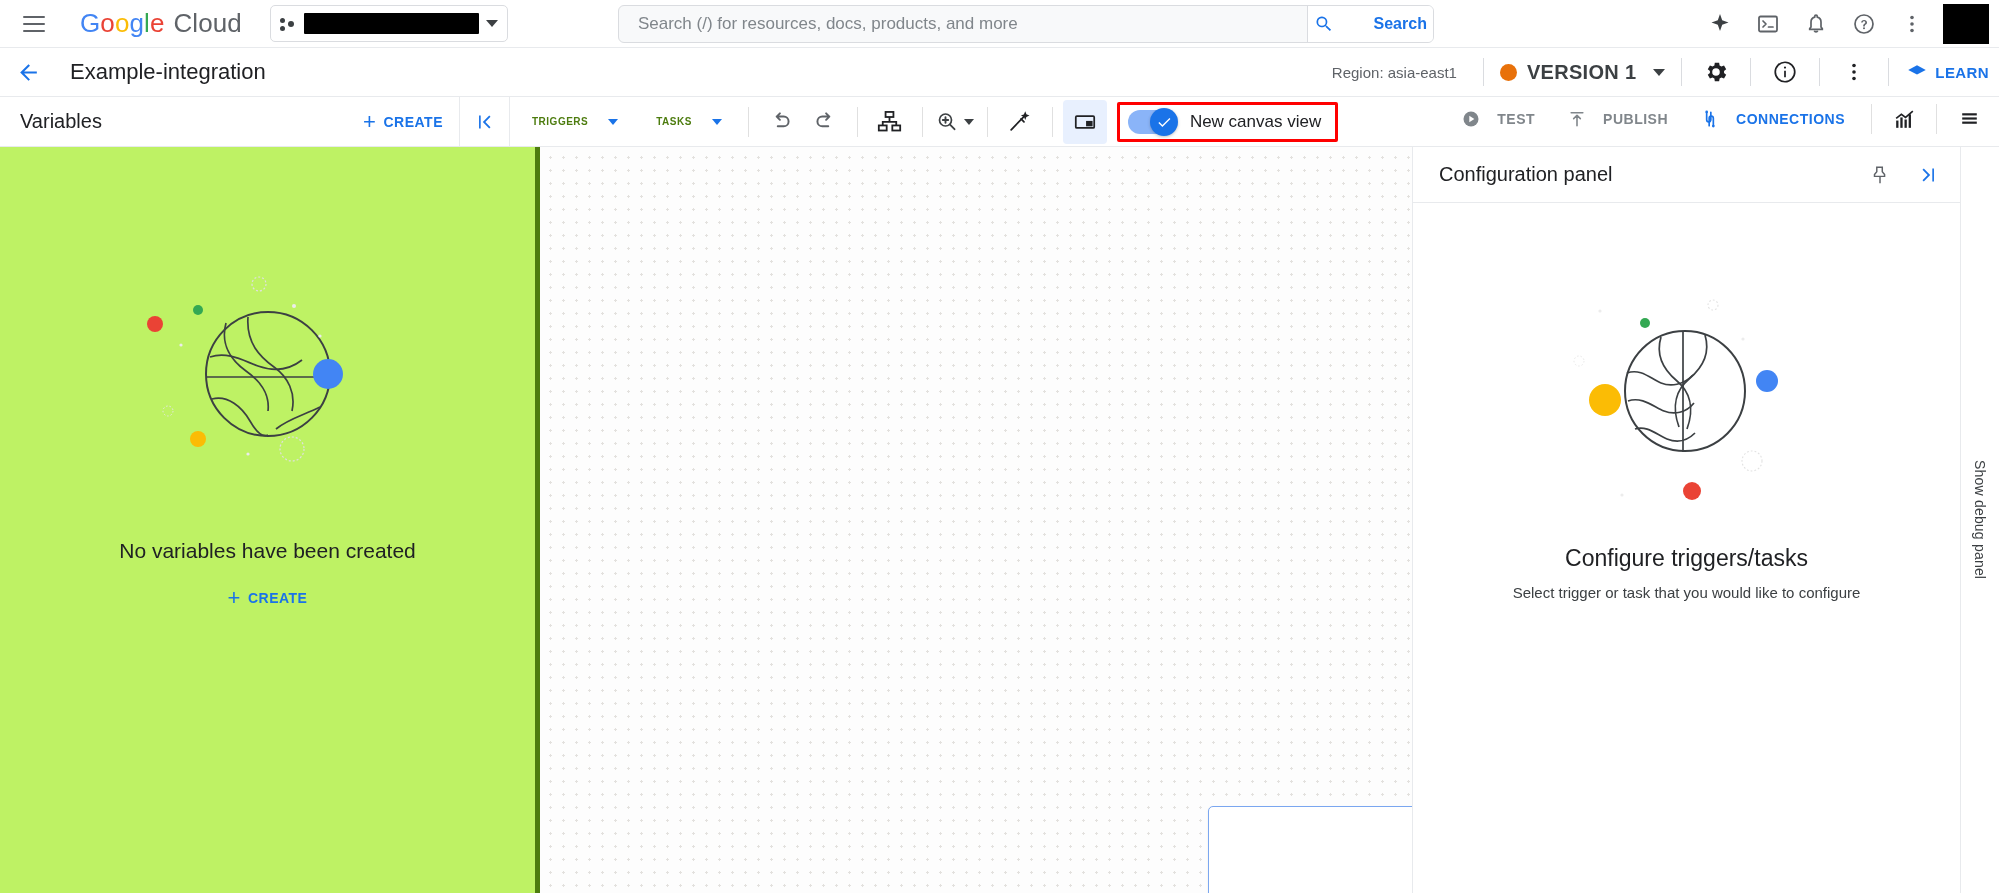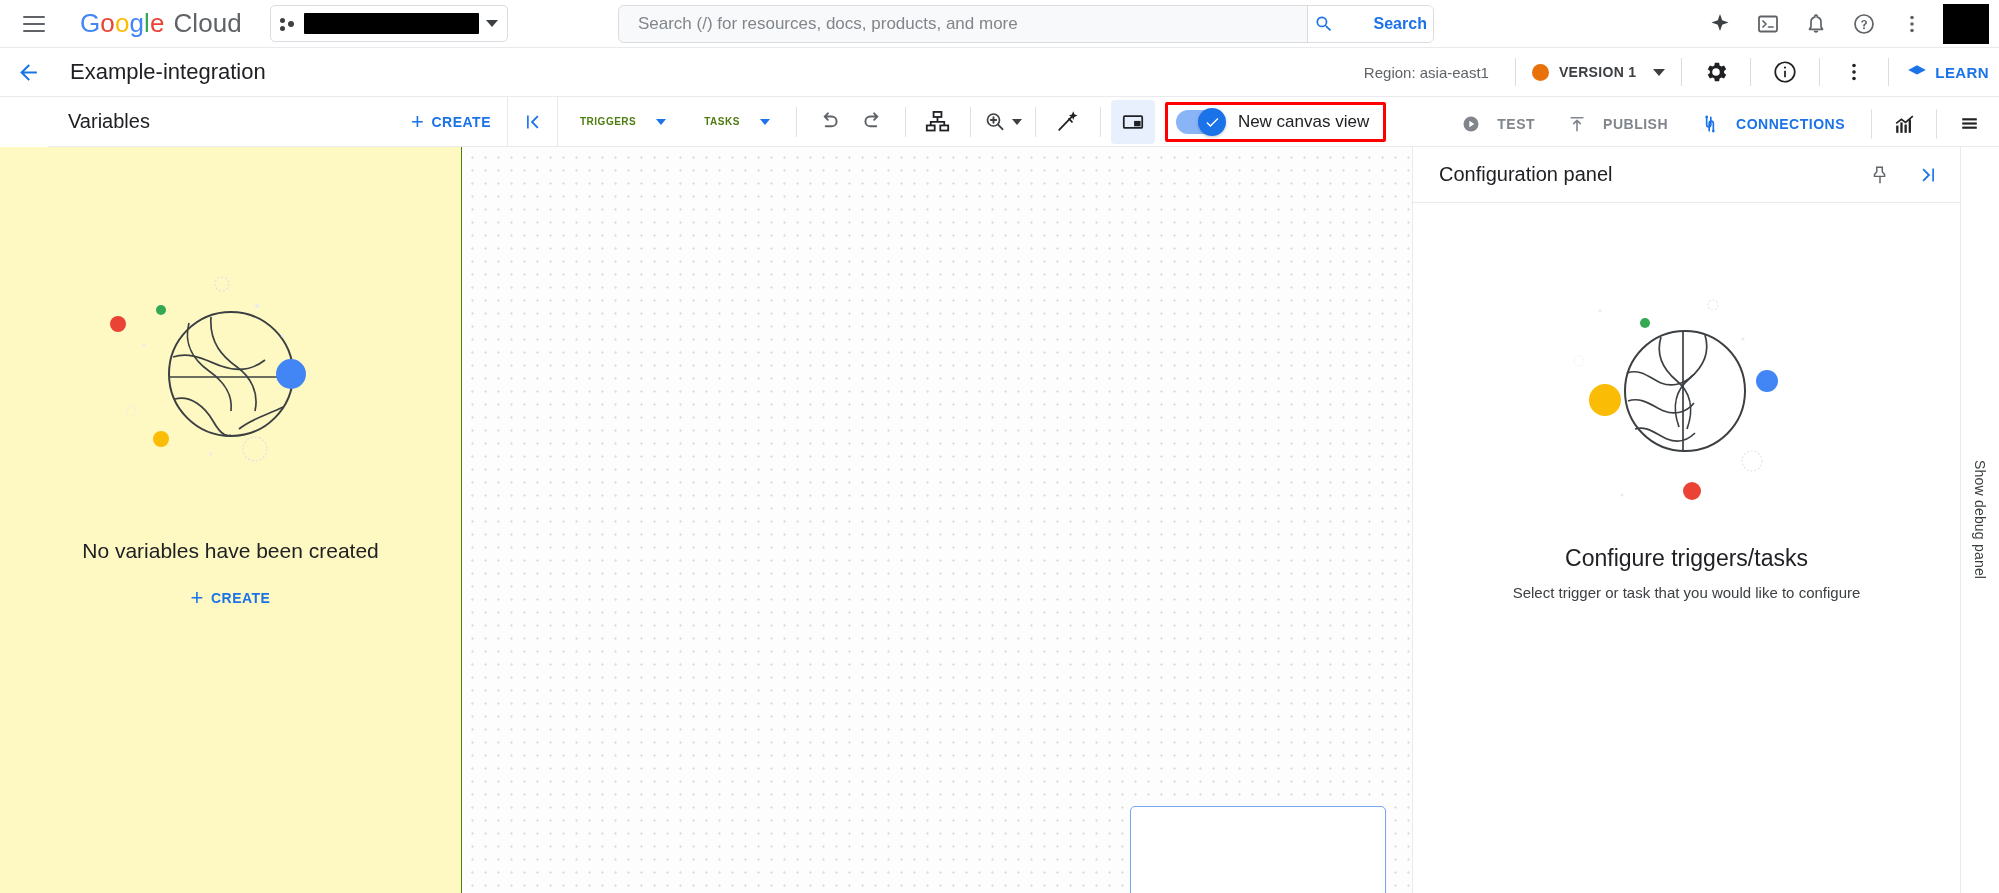--- a/index.html
+++ b/index.html
@@ -83,28 +83,28 @@
     height: 49px; min-height: 49px; display:flex; align-items:center;
     background:#fff; border-bottom: 1px solid #e8eaed; position: relative;
   }
   .back-arrow { width: 56px; display:flex; align-items:center; justify-content:center; cursor:pointer; }
   .page-title { font-size: 22px; color: #202124; margin-left: 14px; }
   .pagebar-right { margin-left:auto; display:flex; align-items:center; padding-right: 10px; gap: 0px; }
   .region-text { font-size: 15px; color: #5f6368; margin-right: 14px; }
   .vdiv { width:1px; height: 28px; background:#dadce0; margin: 0 12px; }
   .version-chip { display:flex; align-items:center; gap:10px; cursor:pointer; padding: 0 4px;}
   .version-dot { width: 17px; height:17px; border-radius:50%; background:#E8710A; }
-  .version-label { font-size: 14px; font-weight: bold; color:#3c4043; letter-spacing: .3px;}
+  .version-label { font-size: 20px; font-weight: bold; color:#3c4043; letter-spacing: .3px;}
   .pg-icon { width: 44px; height:44px; display:flex; align-items:center; justify-content:center; cursor:pointer; color:#3c4043;}
   .learn-btn { display:flex; align-items:center; gap:8px; color:#1a73e8; font-size:15px; font-weight:bold; letter-spacing:.4px; cursor:pointer; padding-left: 6px;}
 
   
   .toolbar {
-    height: 50px; min-height:50px; display:flex; align-items:flex-end;
-    background:#fff; border-bottom:1px solid #e8eaed;margin-left:48px;
+    height: 50px; min-height:50px; display:flex; align-items:flex-start;
+    background:#fff; border-bottom:1px solid #e8eaed;
   }
   .tb-left { width: 510px; display:flex; align-items:center; height:100%; border-right: 1px solid #e8eaed;}
   .variables-title { font-size: 20px; color:#202124; margin-left: 20px; }
   .tb-create {
     margin-left:auto; display:flex; align-items:center; gap:7px; color:#1a73e8;
     font-size:14px; font-weight:bold; letter-spacing:.5px; cursor:pointer; padding-right:16px;
   }
   .plus-ico { font-size:22px; font-weight:400; line-height:1; color:#1a73e8; }
   .collapse-btn { width:50px; height:100%; display:flex; align-items:center; justify-content:center; color:#1a73e8; cursor:pointer; border-left:1px solid #e8eaed;}
 
@@ -135,21 +135,21 @@
 
   .tb-right { margin-left:auto; display:flex; align-items:center; padding-right: 8px; }
   .tb-action { display:flex;align-items:center;gap:16px; font-size:14px;font-weight:bold;letter-spacing:.5px;
                padding: 0 16px; cursor:pointer; }
   .tb-action.disabled { color:#80868b; }
   .tb-action.blue { color:#1a73e8; }
 
   
   .body { flex:1; display:flex; min-height:0; position:relative; }
 
-  .left-panel { width: 462px; background:#fef9c3; border-right:1px solid #4d7c0f; display:flex; flex-direction:column; align-items:center; }
+  .left-panel { width: 540px; background:#bef264; border-right:5px solid #4d7c0f; display:flex; flex-direction:column; align-items:center; }
   .empty-illus { margin-top: 112px; }
   .empty-text { font-size: 21px; color:#202124; margin-top: 36px; }
   .empty-create { display:flex;align-items:center;gap:7px; color:#1a73e8; font-size:14px; font-weight:bold; letter-spacing:.5px; margin-top: 24px; cursor:pointer;}
 
   .canvas {
     flex: 1; position: relative; overflow:hidden;
     background-color: #fdfdfd;
     background-image: radial-gradient(#e3e1de 1.2px, transparent 1.2px);
     background-size: 13px 13px;
     background-position: 4px 4px;

